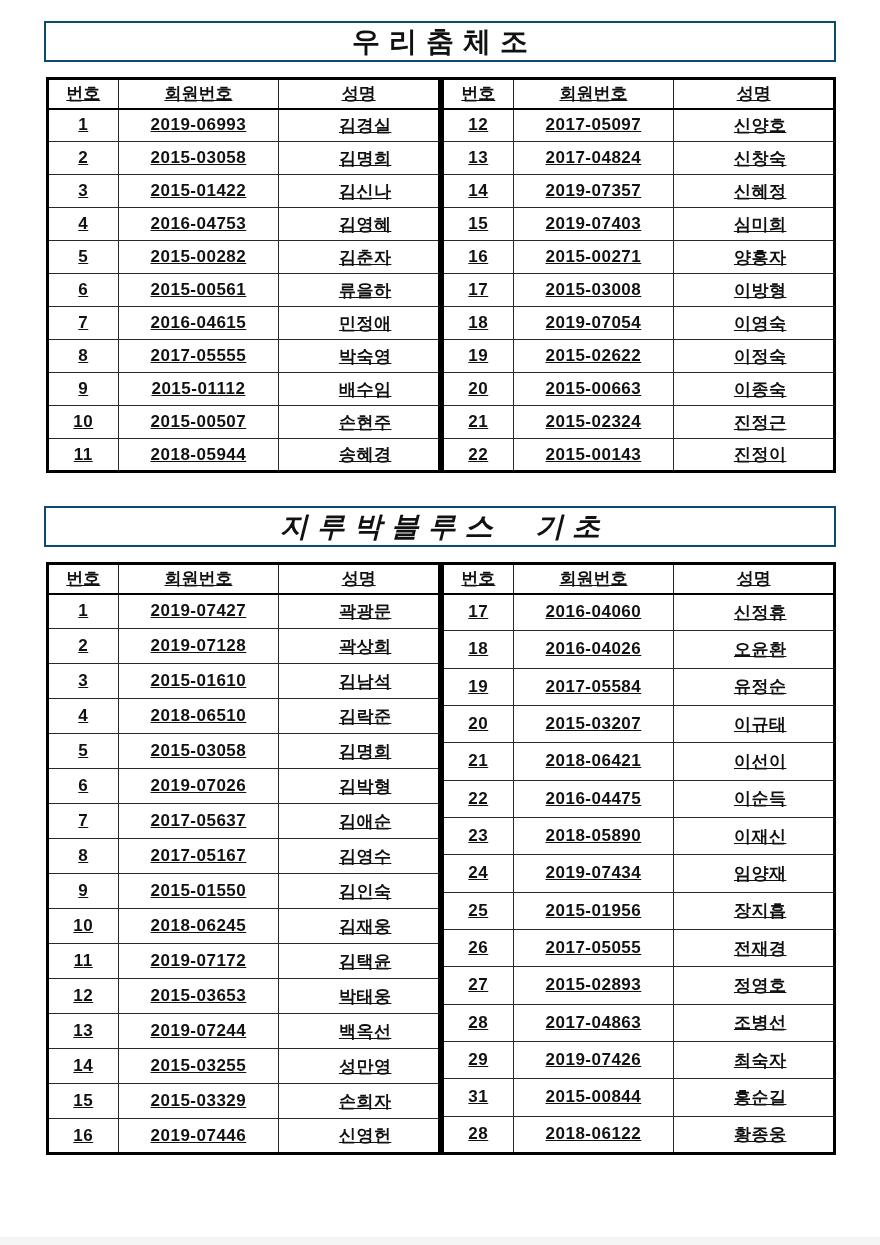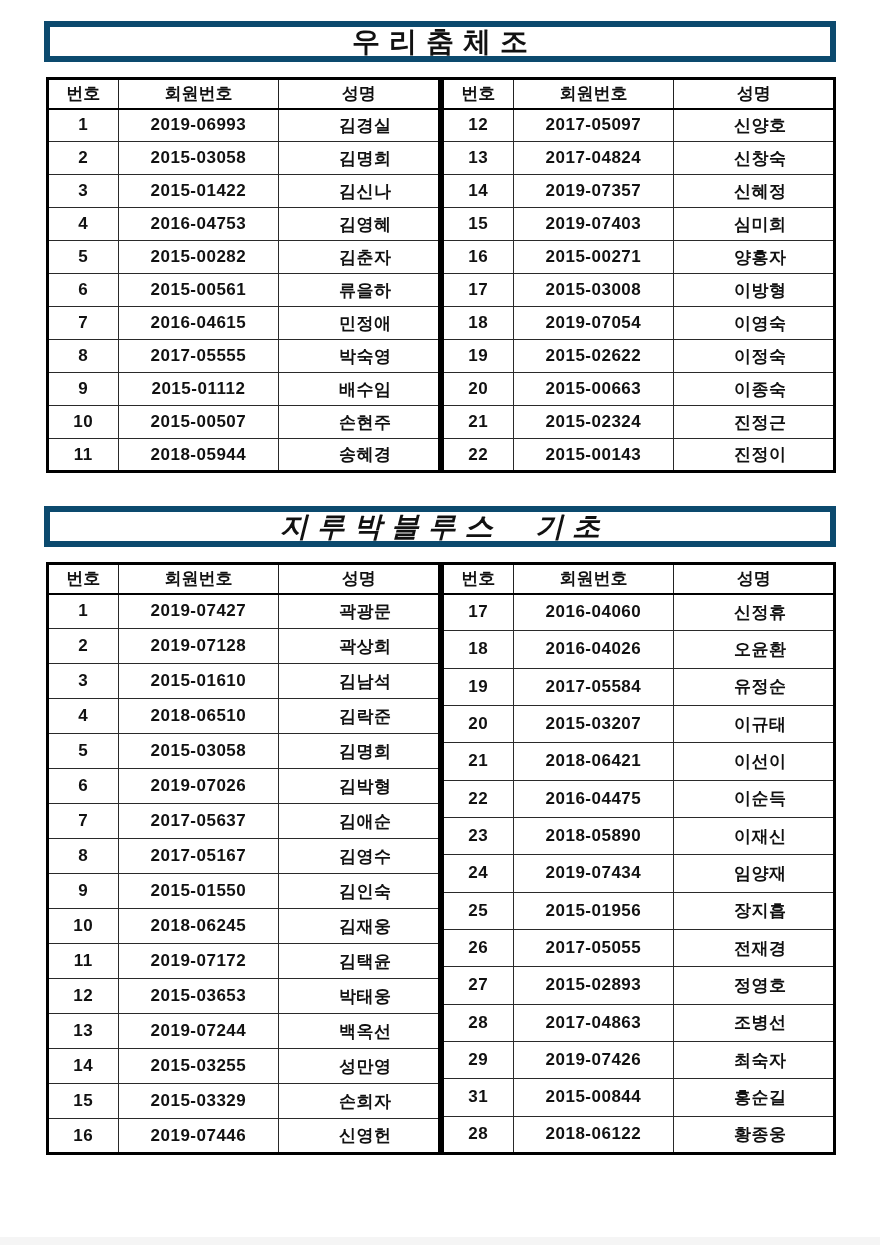--- a/index.html
+++ b/index.html
@@ -11,21 +11,21 @@
   }
   .page {
     position: relative;
     width: 880px;
     height: 1245px;
     background: #ffffff;
     overflow: hidden;
   }
   .section-title {
     margin: 0 44px;
-    border: 6px solid #0c4a6e;
+    border: 2px solid #0c4a6e;
     height: 41px;
     display: flex;
     align-items: center;
     justify-content: center;
     font-size: 28px;
     font-weight: bold;
     letter-spacing: 9px;
     text-indent: 9px;
     white-space: pre;
   }
@@ -35,20 +35,21 @@
     display: flex;
     justify-content: space-between;
     padding: 0 44px 0 46px;
     margin-top: 15px;
   }
   table.roster {
     border-collapse: collapse;
     table-layout: fixed;
     width: 453px;
     border: 3px solid #000;
+    text-decoration: underline;
   }
   table.roster col.c-num  { width: 18%; }
   table.roster col.c-id   { width: 41%; }
   table.roster col.c-name { width: 41%; }
   table.roster th {
     border: 1px solid #222;
     border-top: 3px solid #000;
     border-bottom: 2px solid #000;
     font-size: 17px;
     font-weight: bold;

